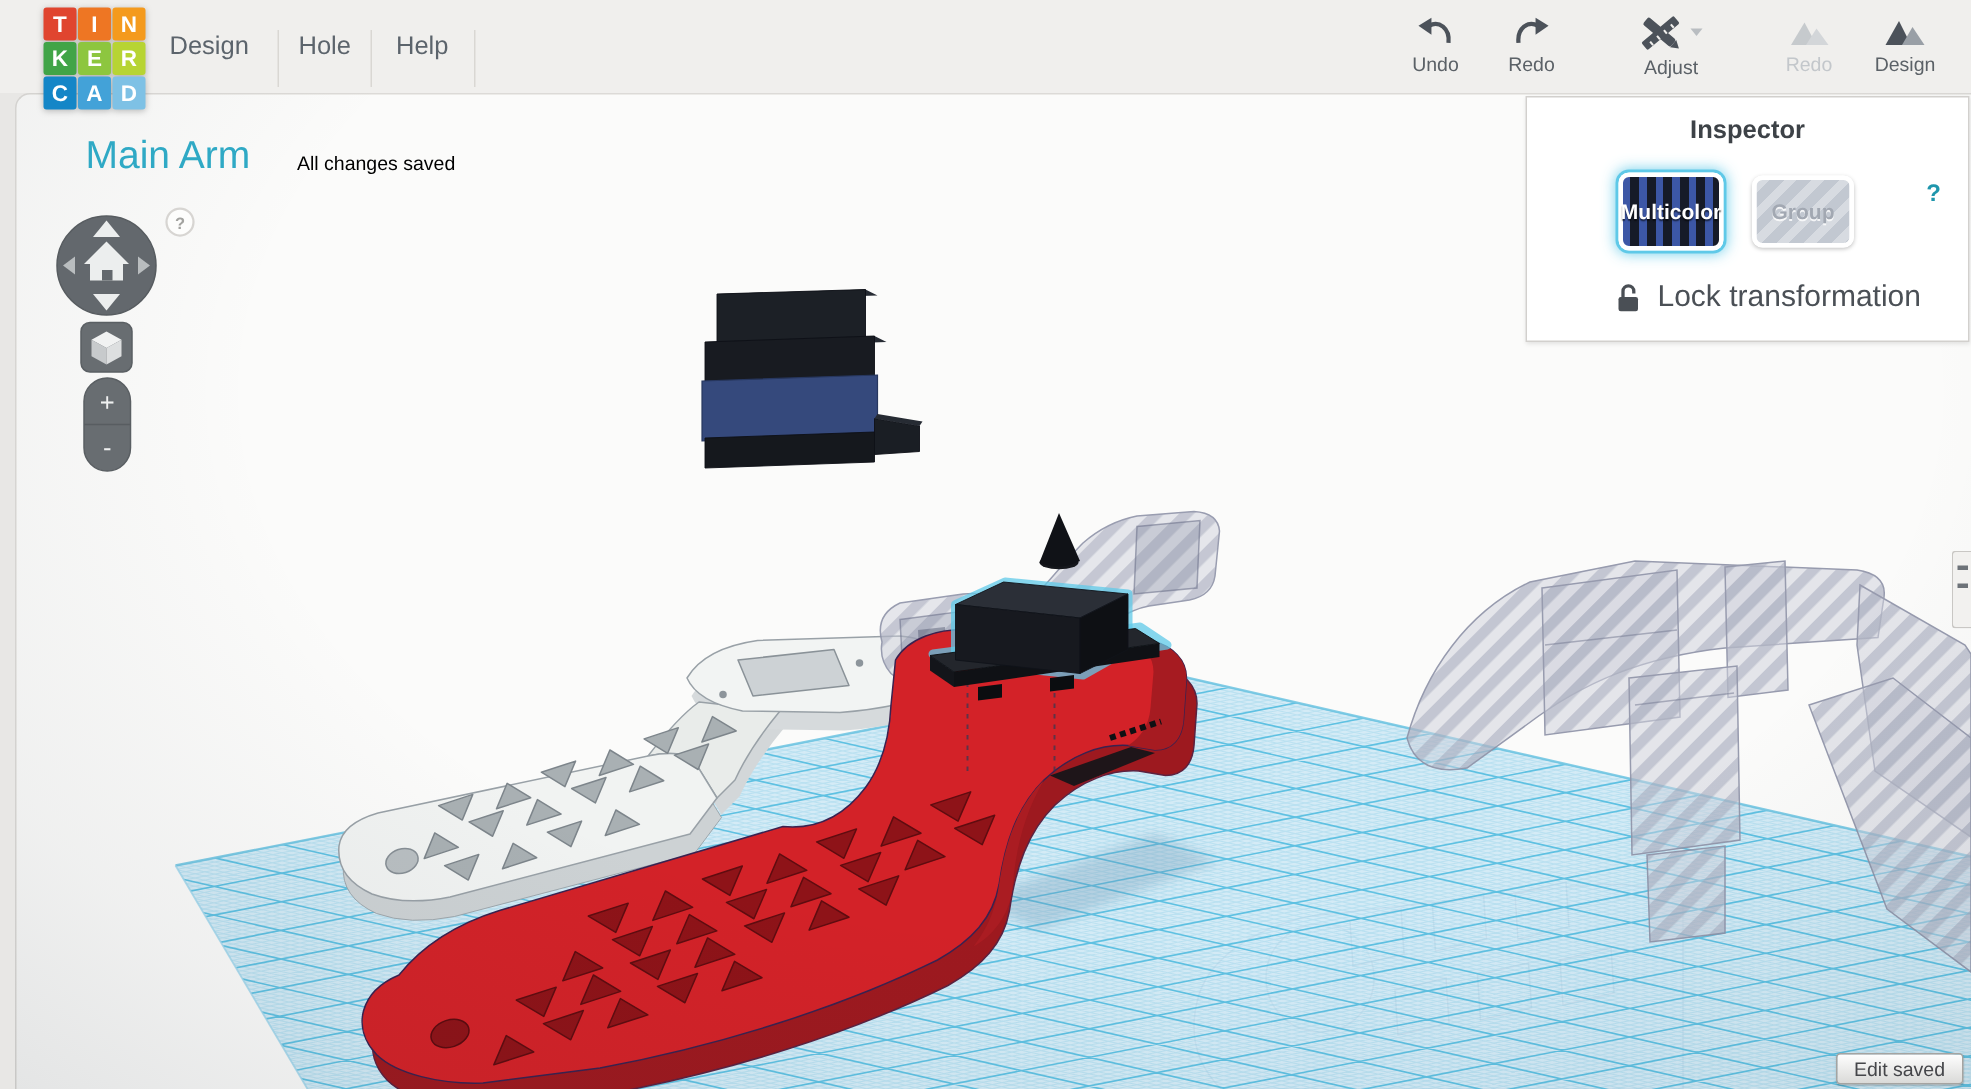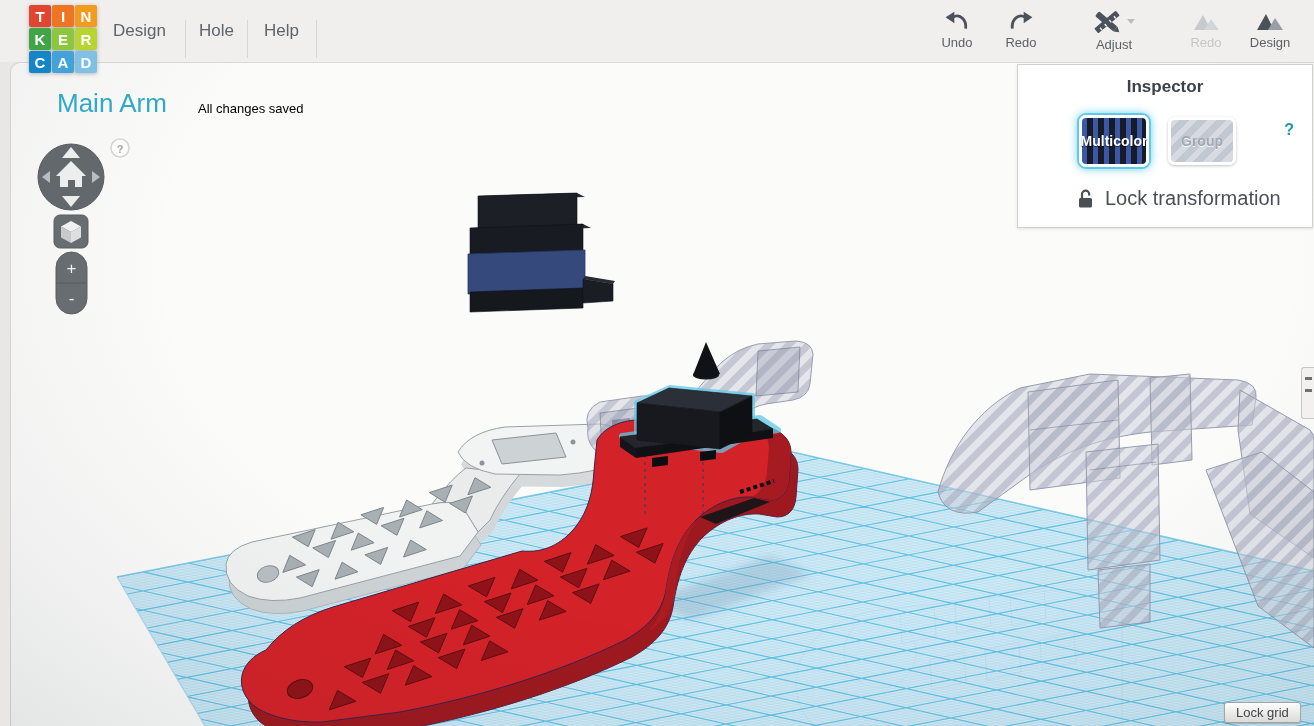--- a/index.html
+++ b/index.html
@@ -355,17 +355,17 @@
   <div class="inspector-help">?</div>
   <div class="lock-row">
     <svg width="17" height="19" viewBox="0 0 17 19">
       <rect x="1" y="9" width="13" height="9.5" rx="1.5" fill="#4a4f55"></rect>
       <path d="M4,9 V5.2 A3.6,3.6 0 0 1 11.2,5.2 V6.6" stroke="#4a4f55" stroke-width="2.2" fill="none"></path>
     </svg>
     <span class="lock-label">Lock transformation</span>
   </div>
 </div>
 
-<div class="edit-grid-btn">Lock grid</div>
+<div class="edit-grid-btn">Edit saved</div>
 <div class="cutoff-panel">
     <i></i>
     <i></i>
   </div>
 
 </body></html>

